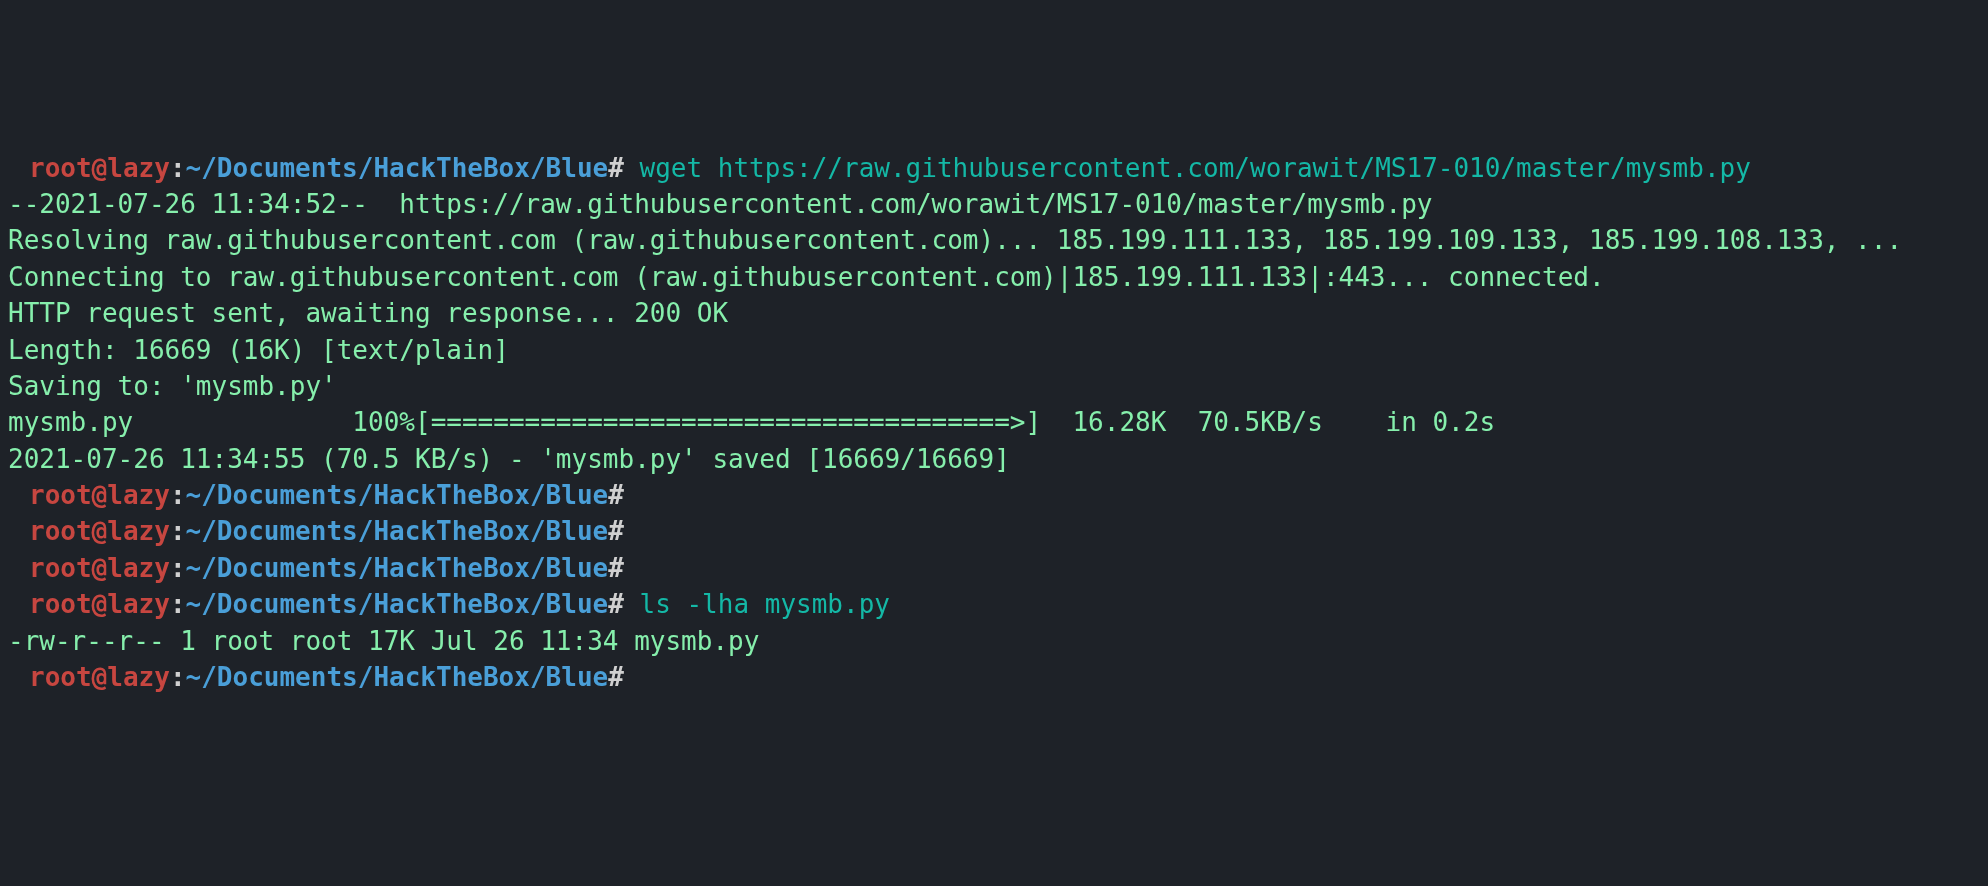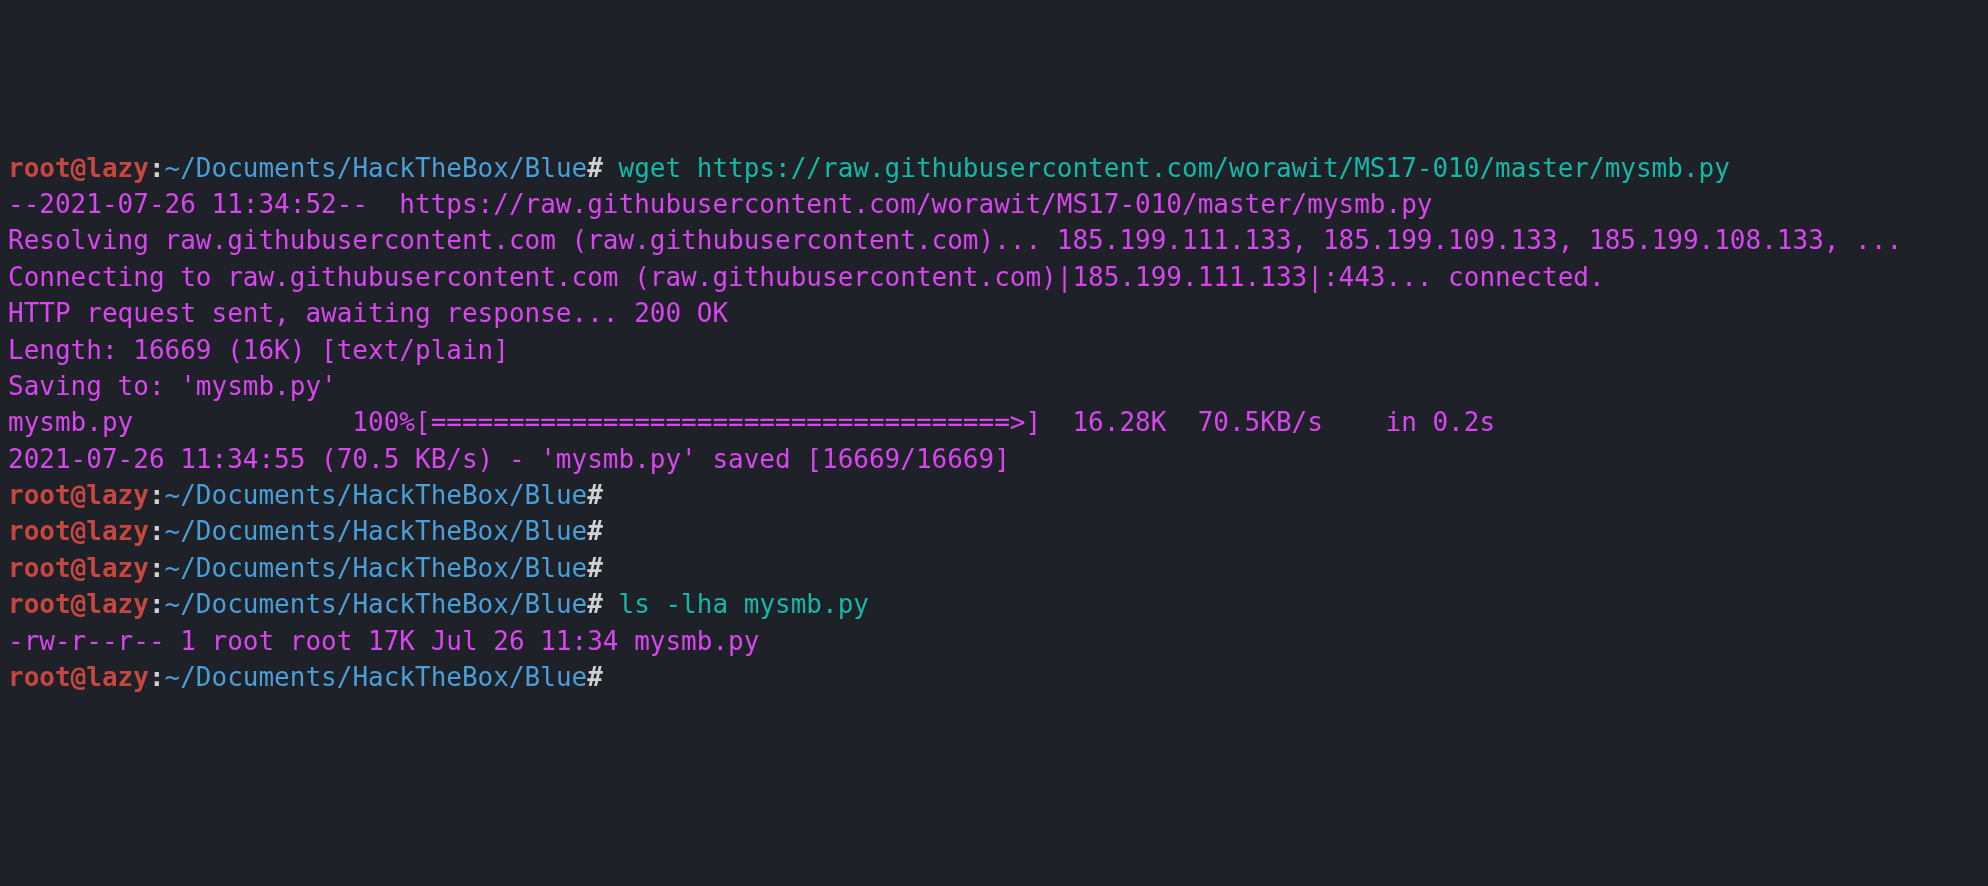--- a/index.html
+++ b/index.html
@@ -13,38 +13,39 @@
       font-family: 'DejaVu Sans Mono', 'Liberation Mono', 'Courier New', monospace;
       font-size: 26px;
       line-height: 1.4;
       padding: 4px 8px;
       white-space: pre-wrap;
       word-break: break-all;
     }
     .prompt-user {
       color: #c74640;
       font-weight: bold;
+      margin-left: 21px;
     }
     .prompt-colon {
       color: #d0d0d0;
       font-weight: bold;
     }
     .prompt-path {
       color: #4a9fd8;
-      font-weight: normal;
+      font-weight: bold;
     }
     .prompt-hash {
       color: #d0d0d0;
       font-weight: bold;
     }
     .cmd {
       color: #14b8a6;
     }
     .output {
-      color: #d946ef;
+      color: #86efac;
     }
     .line {
       display: block;
     }
   </style>
 </head>
 <body>
 
 
 

